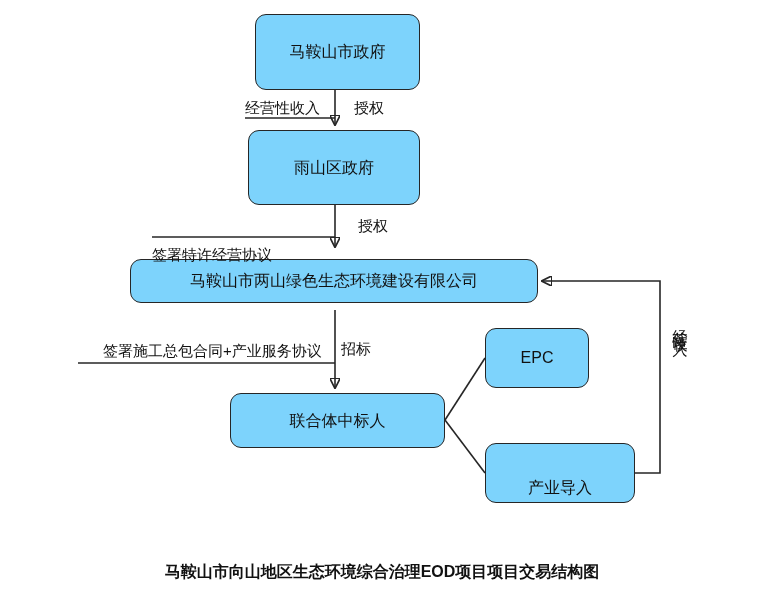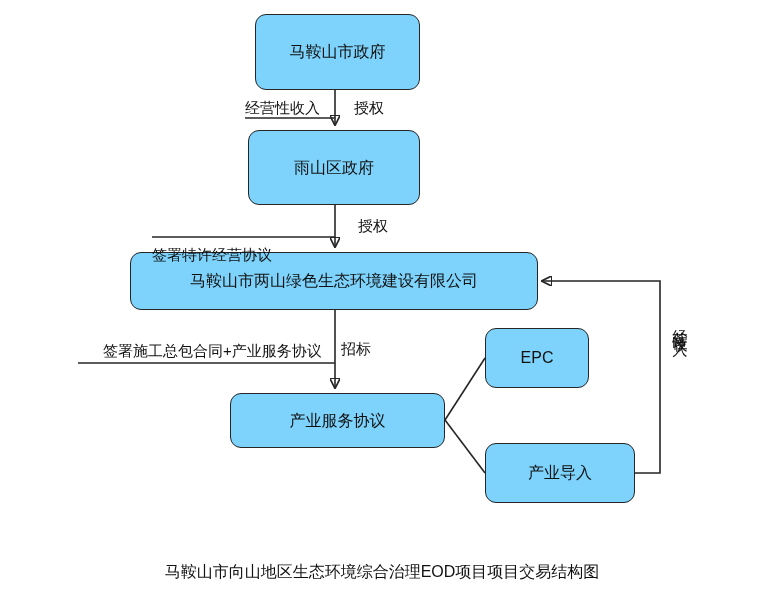--- a/index.html
+++ b/index.html
@@ -38,24 +38,24 @@
     align-items: center;
     justify-content: center;
     text-align: center;
     font-size: 16px;
     color: #111111;
     padding: 4px 8px;
     line-height: 1.25;
   }
   .node-city    { left: 255px; top: 14px;  width: 165px; height: 76px; }
   .node-district{ left: 248px; top: 130px; width: 172px; height: 75px; }
-  .node-company { left: 130px; top: 252px; width: 408px; height: 58px; }
+  .node-company { left: 130px; top: 259px; width: 408px; height: 44px; }
   .node-consortium { left: 230px; top: 393px; width: 215px; height: 55px; }
   .node-epc     { left: 485px; top: 328px; width: 104px;  height: 60px; }
-  .node-industry{ left: 485px; top: 443px; width: 150px; height: 60px; }
+  .node-industry{ left: 485px; top: 443px; width: 150px; height: 60px; align-items: flex-end; }
 
   .edge-label {
     position: absolute;
     font-size: 15px;
     color: #111111;
     white-space: nowrap;
     line-height: 1.2;
   }
   .lbl-implement { left: 245px; top: 99px; }
   .lbl-auth1     { left: 354px; top: 99px; }
@@ -70,21 +70,21 @@
     letter-spacing: 3px;
   }
   .caption {
     position: absolute;
     left: 0;
     top: 562px;
     width: 764px;
     text-align: center;
     font-size: 16px;
     color: #111111;
-    font-weight: 400;
+    font-weight: 700;
   }
 </style>
 </head>
 <body>
 
 <div class="canvas">
 
   <svg class="wires" viewBox="0 0 764 610">
     <defs>
       <marker id="arrow" viewBox="0 0 10 10" refX="8.5" refY="5" markerWidth="6.5" markerHeight="6.5" orient="auto-start-reverse">
@@ -117,21 +117,21 @@
 
   <div class="node node-district">
     <span>雨山区政府</span>
   </div>
 
   <div class="node node-company">
     <span>马鞍山市两山绿色生态环境建设有限公司</span>
   </div>
 
   <div class="node node-consortium">
-    <span>产业服务协议</span>
+    <span>联合体中标人</span>
   </div>
 
   <div class="node node-epc">
     <span>EPC</span>
   </div>
 
   <div class="node node-industry">
     <span>产业导入</span>
   </div>
 

